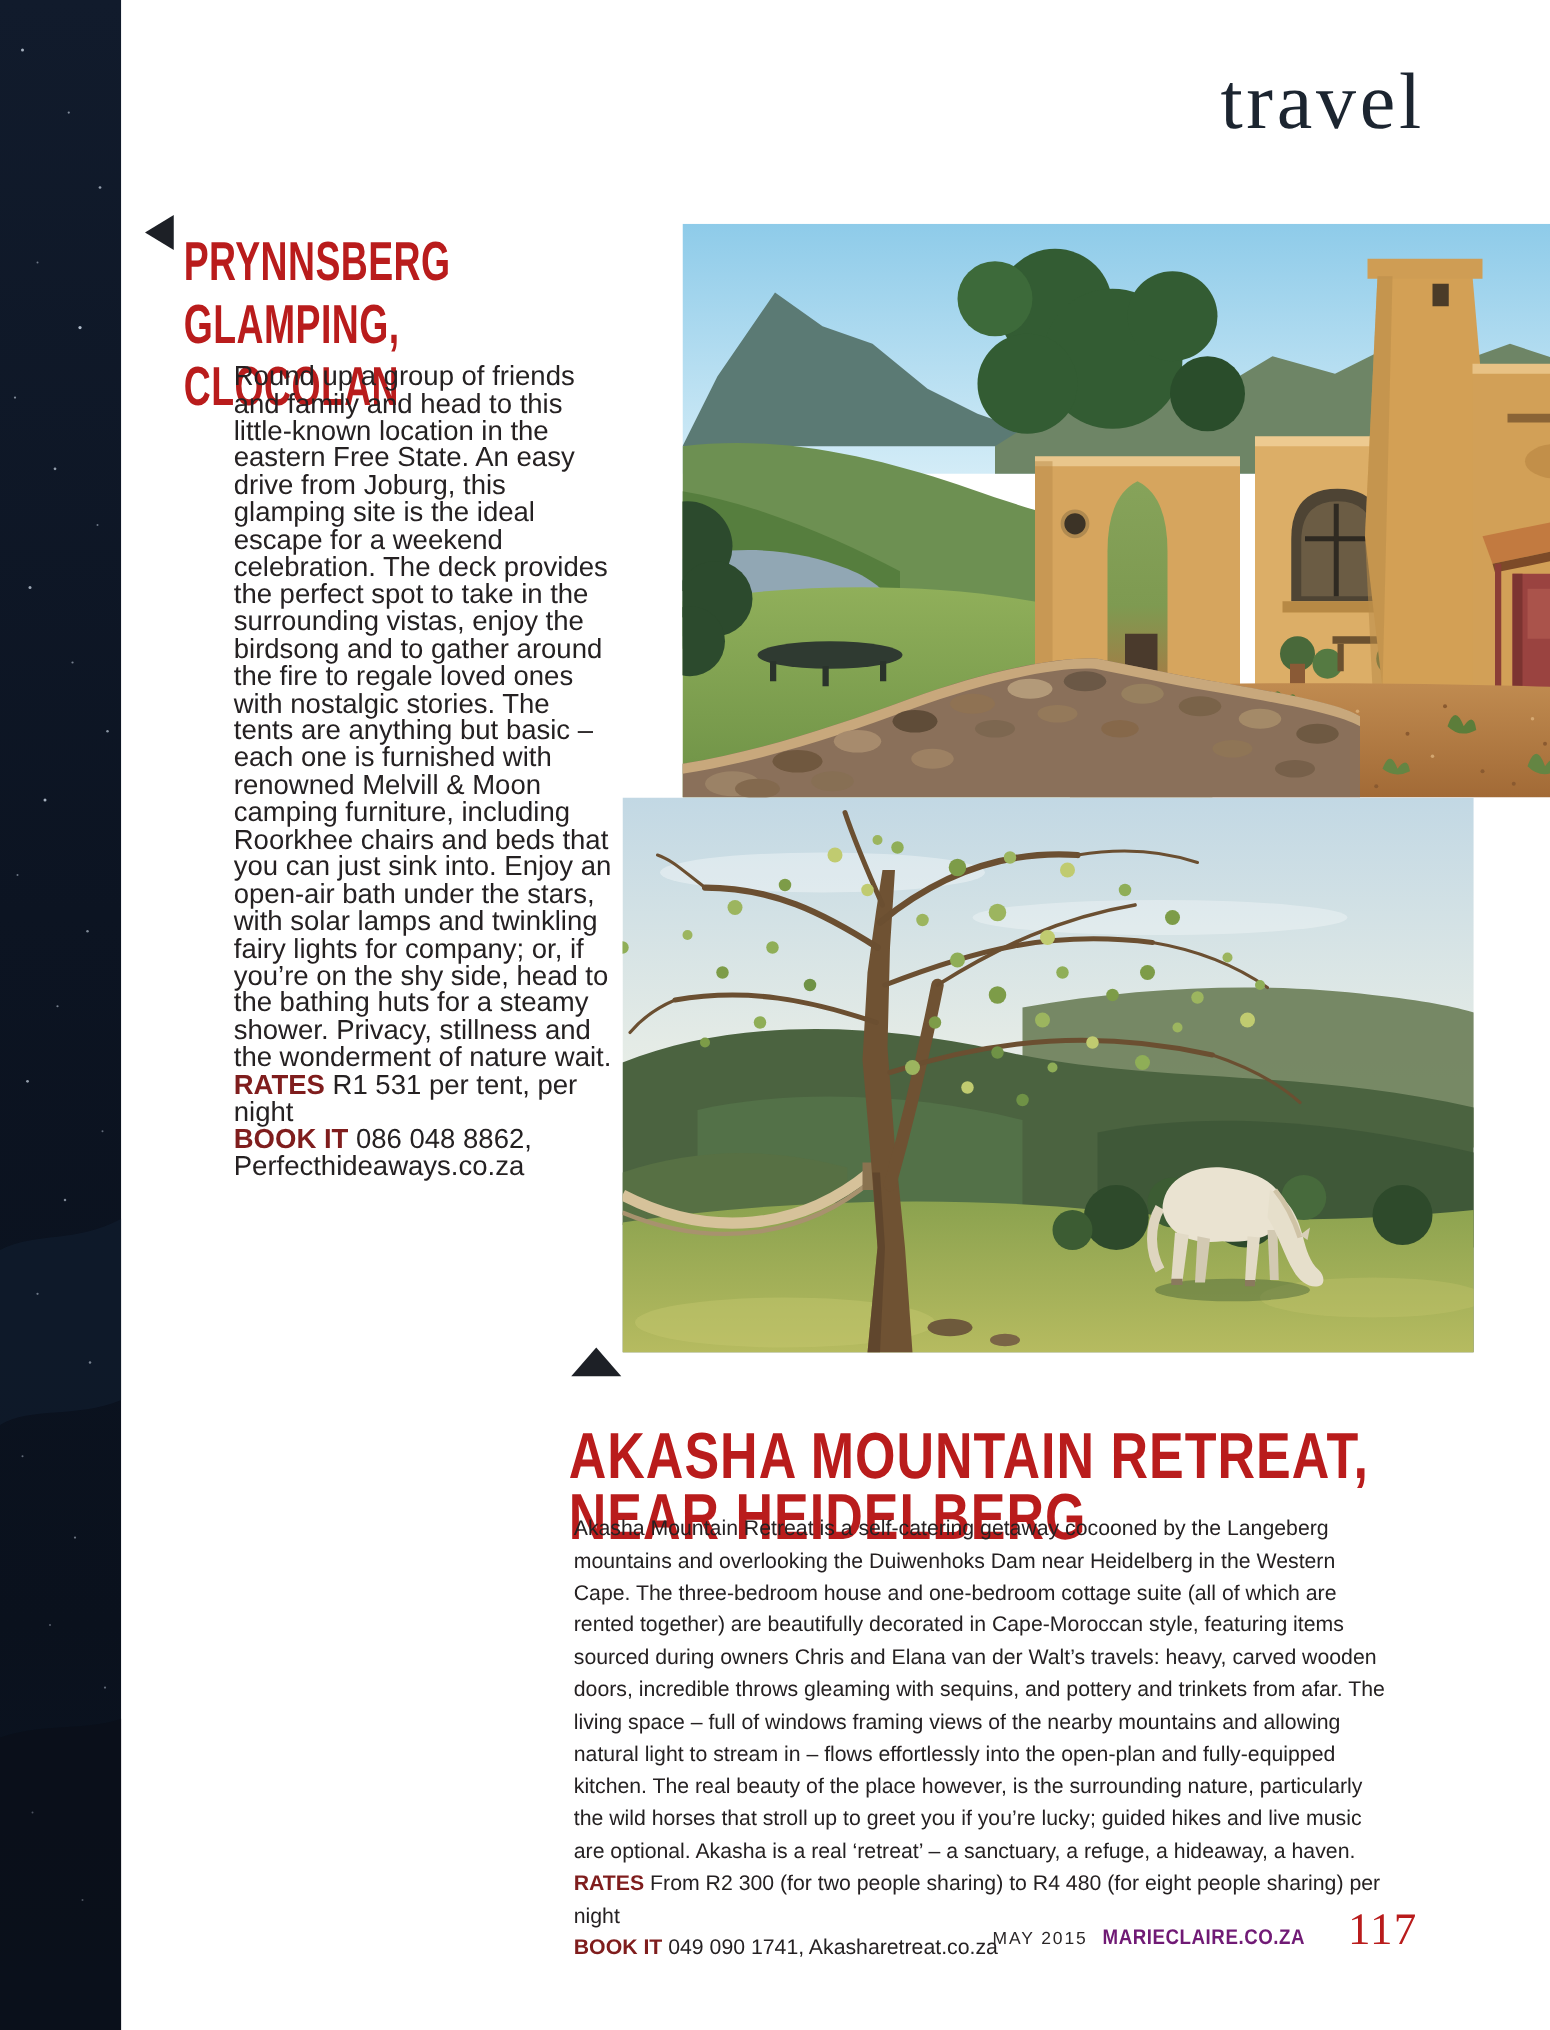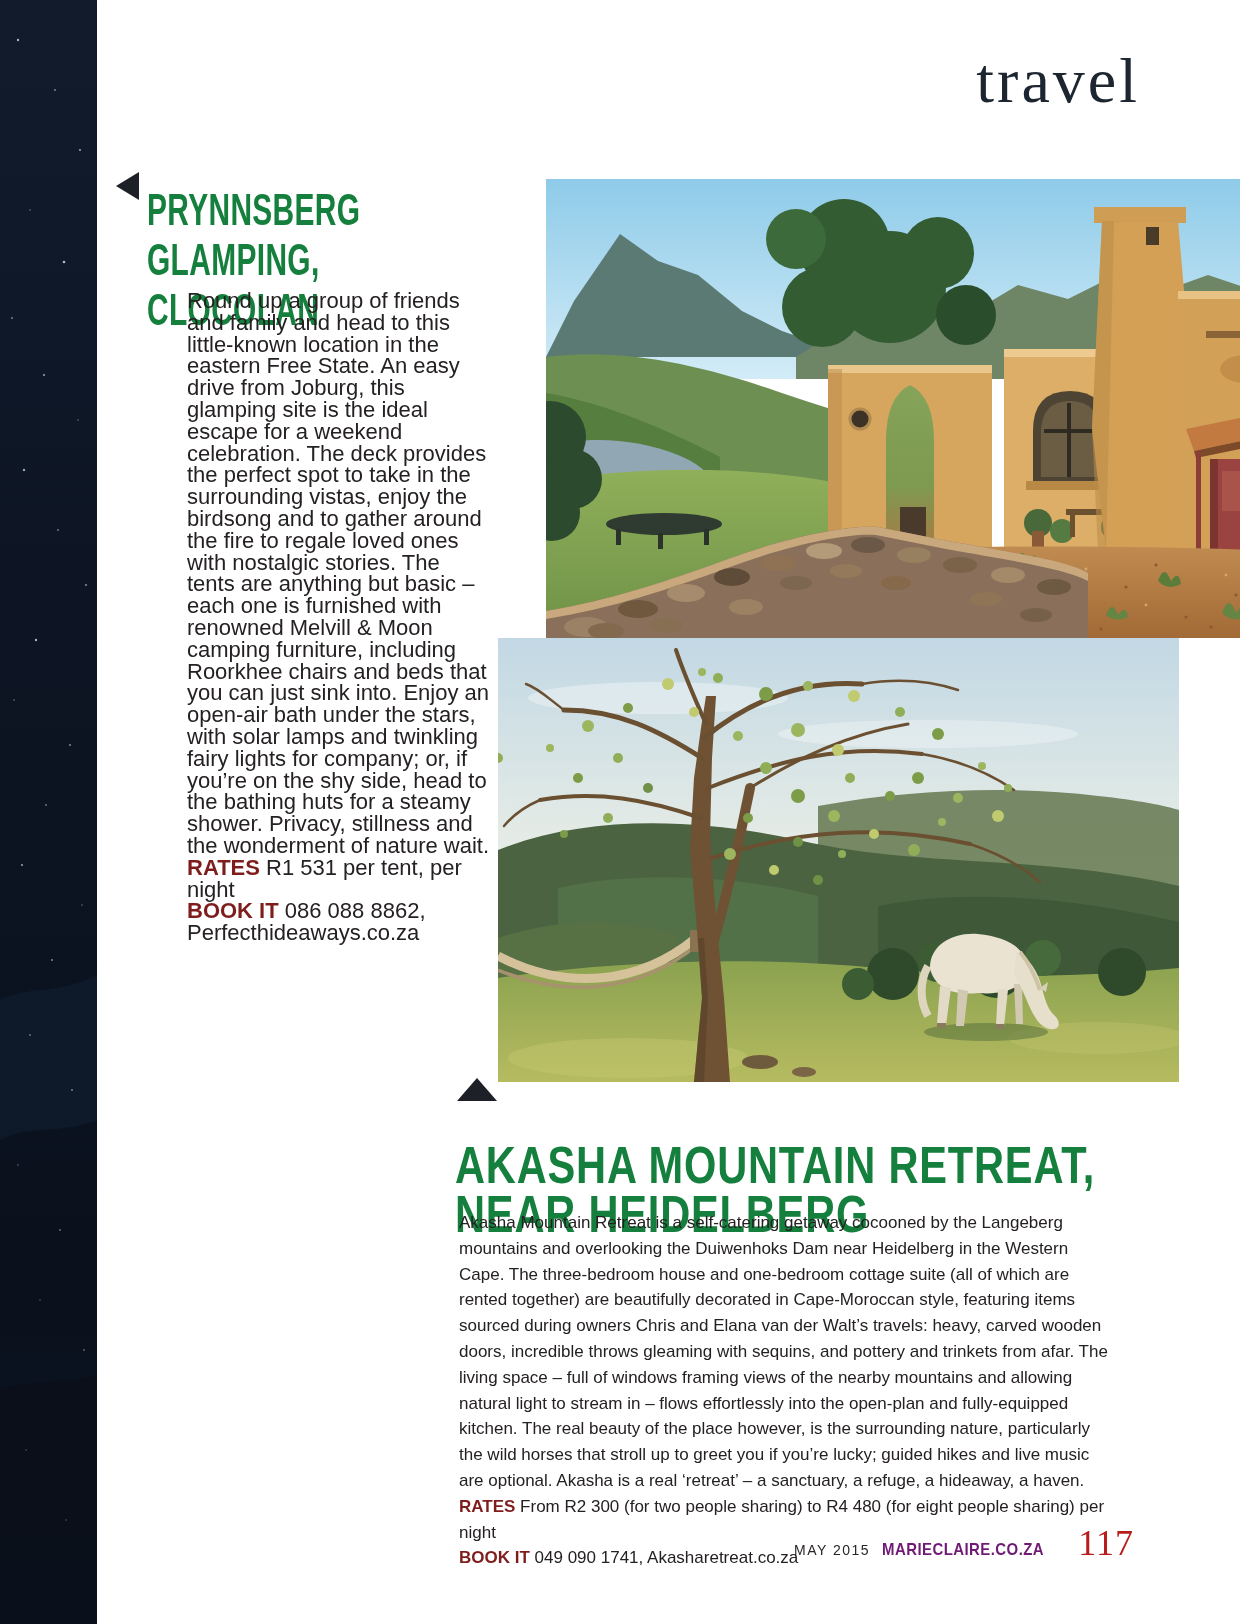--- a/index.html
+++ b/index.html
@@ -17,21 +17,21 @@
     font-family:"Liberation Serif", serif;font-size:64px;font-weight:400;
     letter-spacing:3px;color:#1c2530;
   }
   
   .photo{position:absolute;display:block;}
   .photo-top{left:506px;top:163px;width:734px;height:459px;}
   .photo-bottom{left:458px;top:622px;width:681px;height:444px;}
   .photo svg{display:block;width:100%;height:100%;}
   
   .cond{display:inline-block;transform-origin:0 50%;white-space:nowrap;}
-  .headline{color:#15803d;font-weight:800;text-decoration:underline;}
+  .headline{color:#b91c1c;font-weight:800;text-decoration:underline;}
   .headline-left{
     position:absolute;left:147px;top:156px;font-size:44px;line-height:50px;
     letter-spacing:.5px;
   }
   .headline-left .cond{transform:scaleX(.68);}
   .arrow-left{
     position:absolute;left:116px;top:172px;width:0;height:0;
     border-top:14px solid transparent;border-bottom:14px solid transparent;
     border-right:23px solid #1d2026;
   }
@@ -404,21 +404,21 @@
 
 <div class="arrow-left"></div>
 <h1 class="headline headline-left">
   <span class="cond">PRYNNSBERG</span><br>
   <span class="cond">GLAMPING,</span><br>
   <span class="cond">CLOCOLAN</span>
 </h1>
 <div class="body-left">
   <p>Round up a group of friends and family and head to this little-known location in the eastern Free State. An easy drive from Joburg, this glamping site is the ideal escape for a weekend celebration. The deck provides the perfect spot to take in the surrounding vistas, enjoy the birdsong and to gather around the fire to regale loved ones with nostalgic stories. The tents are anything but basic – each one is furnished with renowned Melvill &amp; Moon camping furniture, including Roorkhee chairs and beds that you can just sink into. Enjoy an open-air bath under the stars, with solar lamps and twinkling fairy lights for company; or, if you’re on the shy side, head to the bathing huts for a steamy shower. Privacy, stillness and the wonderment of nature wait.</p>
   <p><b class="lead">RATES</b> <span>R1 531 per tent, per night</span></p>
-  <p><b class="lead">BOOK IT</b> <span>086 088 8862, Perfecthideaways.co.za</span></p>
+  <p><b class="lead">BOOK IT</b> <span>086 048 8862, Perfecthideaways.co.za</span></p>
 </div>
 
 <div class="arrow-up"></div>
 <h1 class="headline headline-akasha">
   <span class="cond">AKASHA MOUNTAIN RETREAT,</span><br>
   <span class="cond">NEAR HEIDELBERG</span>
 </h1>
 <div class="body-akasha">
   <p>Akasha Mountain Retreat is a self-catering getaway cocooned by the Langeberg mountains and overlooking the Duiwenhoks Dam near Heidelberg in the Western Cape. The three-bedroom house and one-bedroom cottage suite (all of which are rented together) are beautifully decorated in Cape-Moroccan style, featuring items sourced during owners Chris and Elana van der Walt’s travels: heavy, carved wooden doors, incredible throws gleaming with sequins, and pottery and trinkets from afar. The living space – full of windows framing views of the nearby mountains and allowing natural light to stream in – flows effortlessly into the open-plan and fully-equipped kitchen. The real beauty of the place however, is the surrounding nature, particularly the wild horses that stroll up to greet you if you’re lucky; guided hikes and live music are optional. Akasha is a real ‘retreat’ – a sanctuary, a refuge, a hideaway, a haven.</p>
   <p><b class="lead">RATES</b> <span>From R2 300 (for two people sharing) to R4 480 (for eight people sharing) per night</span></p>

